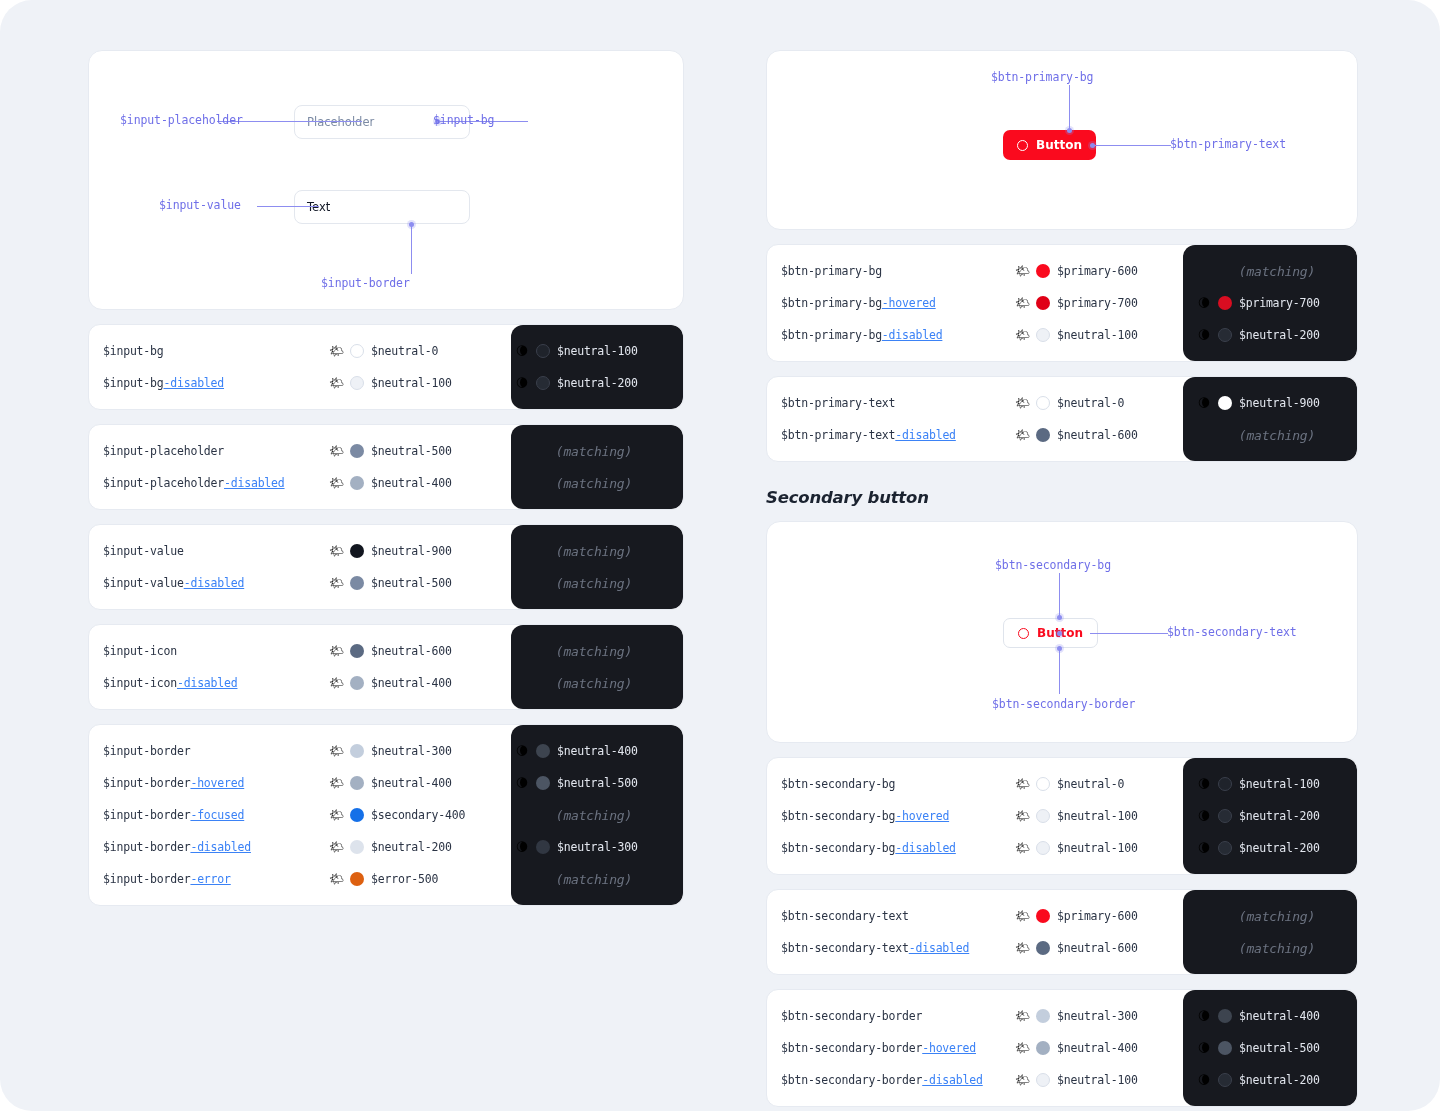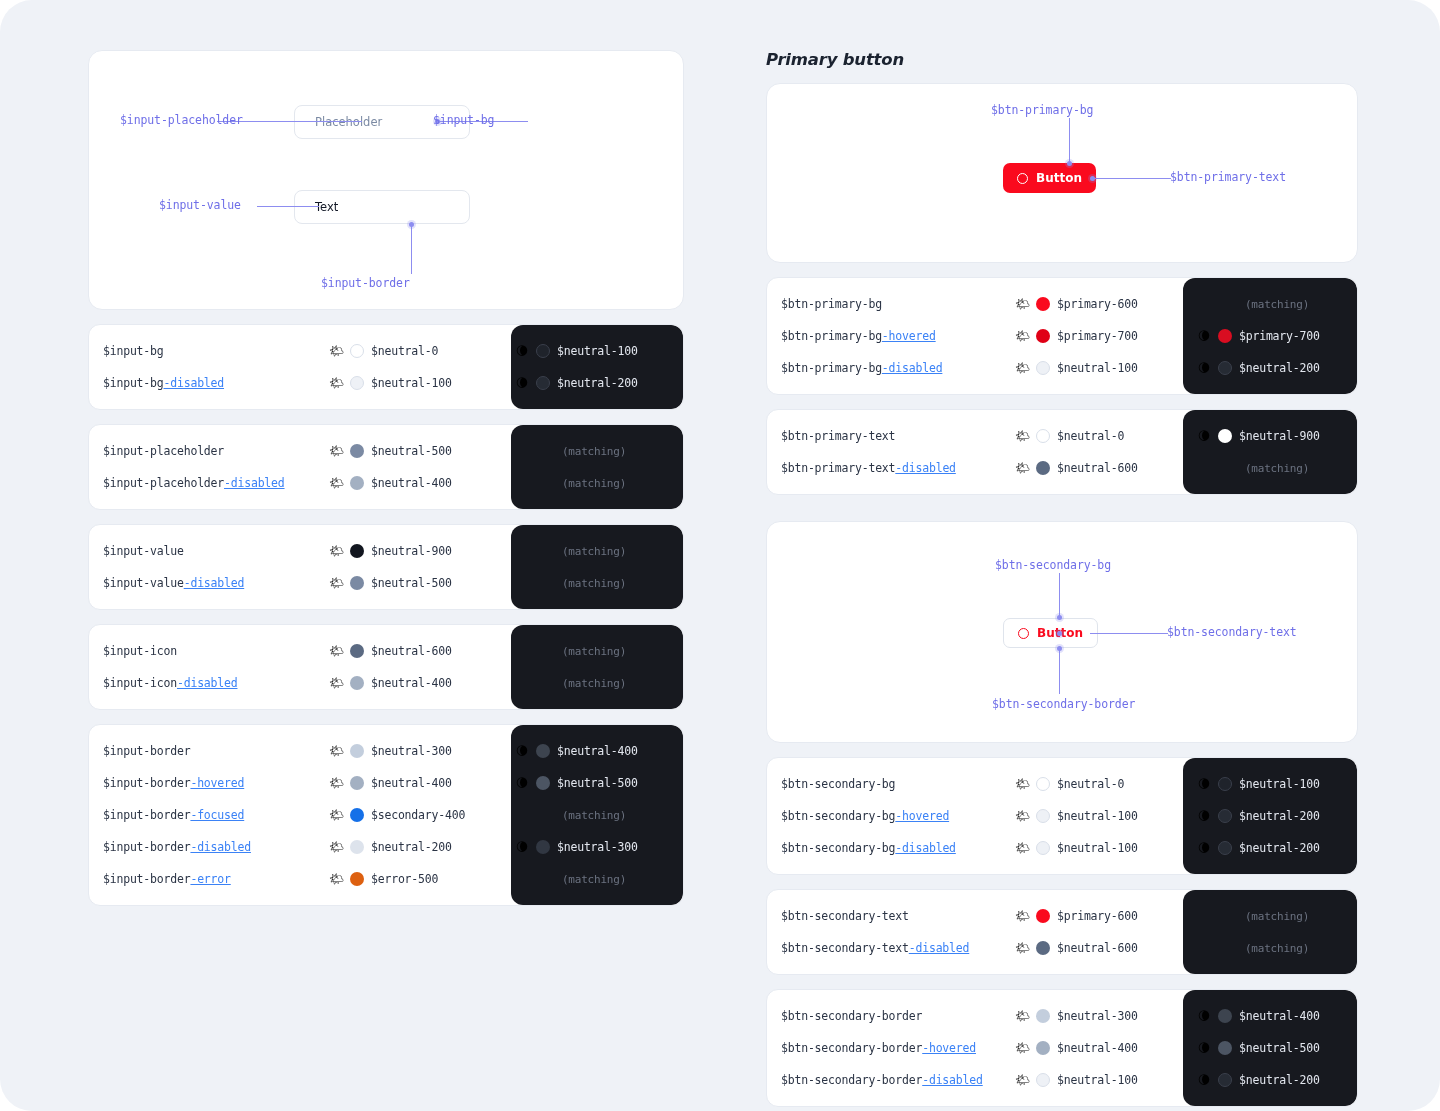--- a/index.html
+++ b/index.html
@@ -59,21 +59,20 @@
     width:176px;height:34px;
     border:1px solid #e3e7ee;
     border-radius:8px;background:#fff;
     box-sizing:border-box;
     display:flex;align-items:center;
     padding-left:12px;
   }
   .field-text{
     font-family:"DejaVu Sans", sans-serif;
     font-size:11.5px;
-    margin-left:8px;
   }
   .field-placeholder .field-text{color:#7b8aa3;}
   .field-value .field-text{color:#121826;}
 
   
   .btn{
     position:absolute;
     display:flex;align-items:center;gap:8px;
     height:30px;padding:0 14px;
     border-radius:7px;
@@ -131,22 +130,22 @@
   .swatch{
     width:14px;height:14px;border-radius:50%;
     flex:0 0 auto;box-sizing:border-box;
   }
   .swatch-light-border{border:1px solid #d9dfe9;}
   .swatch-dark-border{border:1px solid #3a3f4b;}
   .ref{font-size:11.5px;letter-spacing:-0.2px;}
   .ref-light{color:#2b3445;}
   .ref-dark{color:#e3e7ef;}
   .matching{
-    font-size:11px;color:#6b7280;letter-spacing:-0.2px;
-    width:100%;text-align:center;
+    font-size:13px;color:#6b7280;letter-spacing:-0.2px;
+    width:100%;text-align:center;font-style:italic;
   }
 
   
   .t-left .cell-token{width:240px;}
   .t-left .cell-mode.light{width:172px;}
   .t-left .dark-pane{width:172px;}
   .t-left .cell-mode.dark{width:172px;padding-left:14px;}
 
   
   .t-right .cell-token{width:248px;}
@@ -366,21 +365,20 @@
                 <span class="matching">(matching)</span>
               </div>
             </div>
           </div>
         </div>
       </div>
   </div>
 
   <div class="col col-right">
 
-    <div class="section-title">Primary button</div>
 
     <div class="demo demo-primary">
       <div class="btn btn-primary" style="left:236px;top:79px;">
         <span class="btn-ring"></span>
         <span>Button</span>
       </div>
       <div class="anno-line anno-v" style="left:302px;top:34px;height:46px;"></div>
       <div class="anno-dot" style="left:300px;top:77px;"></div>
       <div class="anno-label" style="left:224px;top:19px;">$btn-primary-bg</div>
 
@@ -458,20 +456,21 @@
               <div class="cell-mode dark">
                 <span class="matching">(matching)</span>
               </div>
             </div>
           </div>
         </div>
       </div>
 
     <div class="gap-lg"></div>
 
+    <div class="section-title">Secondary button</div>
 
     <div class="demo demo-secondary">
       <div class="btn btn-secondary" style="left:236px;top:96px;">
         <span class="btn-ring"></span>
         <span>Button</span>
       </div>
       <div class="anno-line anno-v" style="left:292px;top:51px;height:45px;"></div>
       <div class="anno-dot" style="left:290px;top:93px;"></div>
       <div class="anno-label" style="left:228px;top:36px;">$btn-secondary-bg</div>
 

